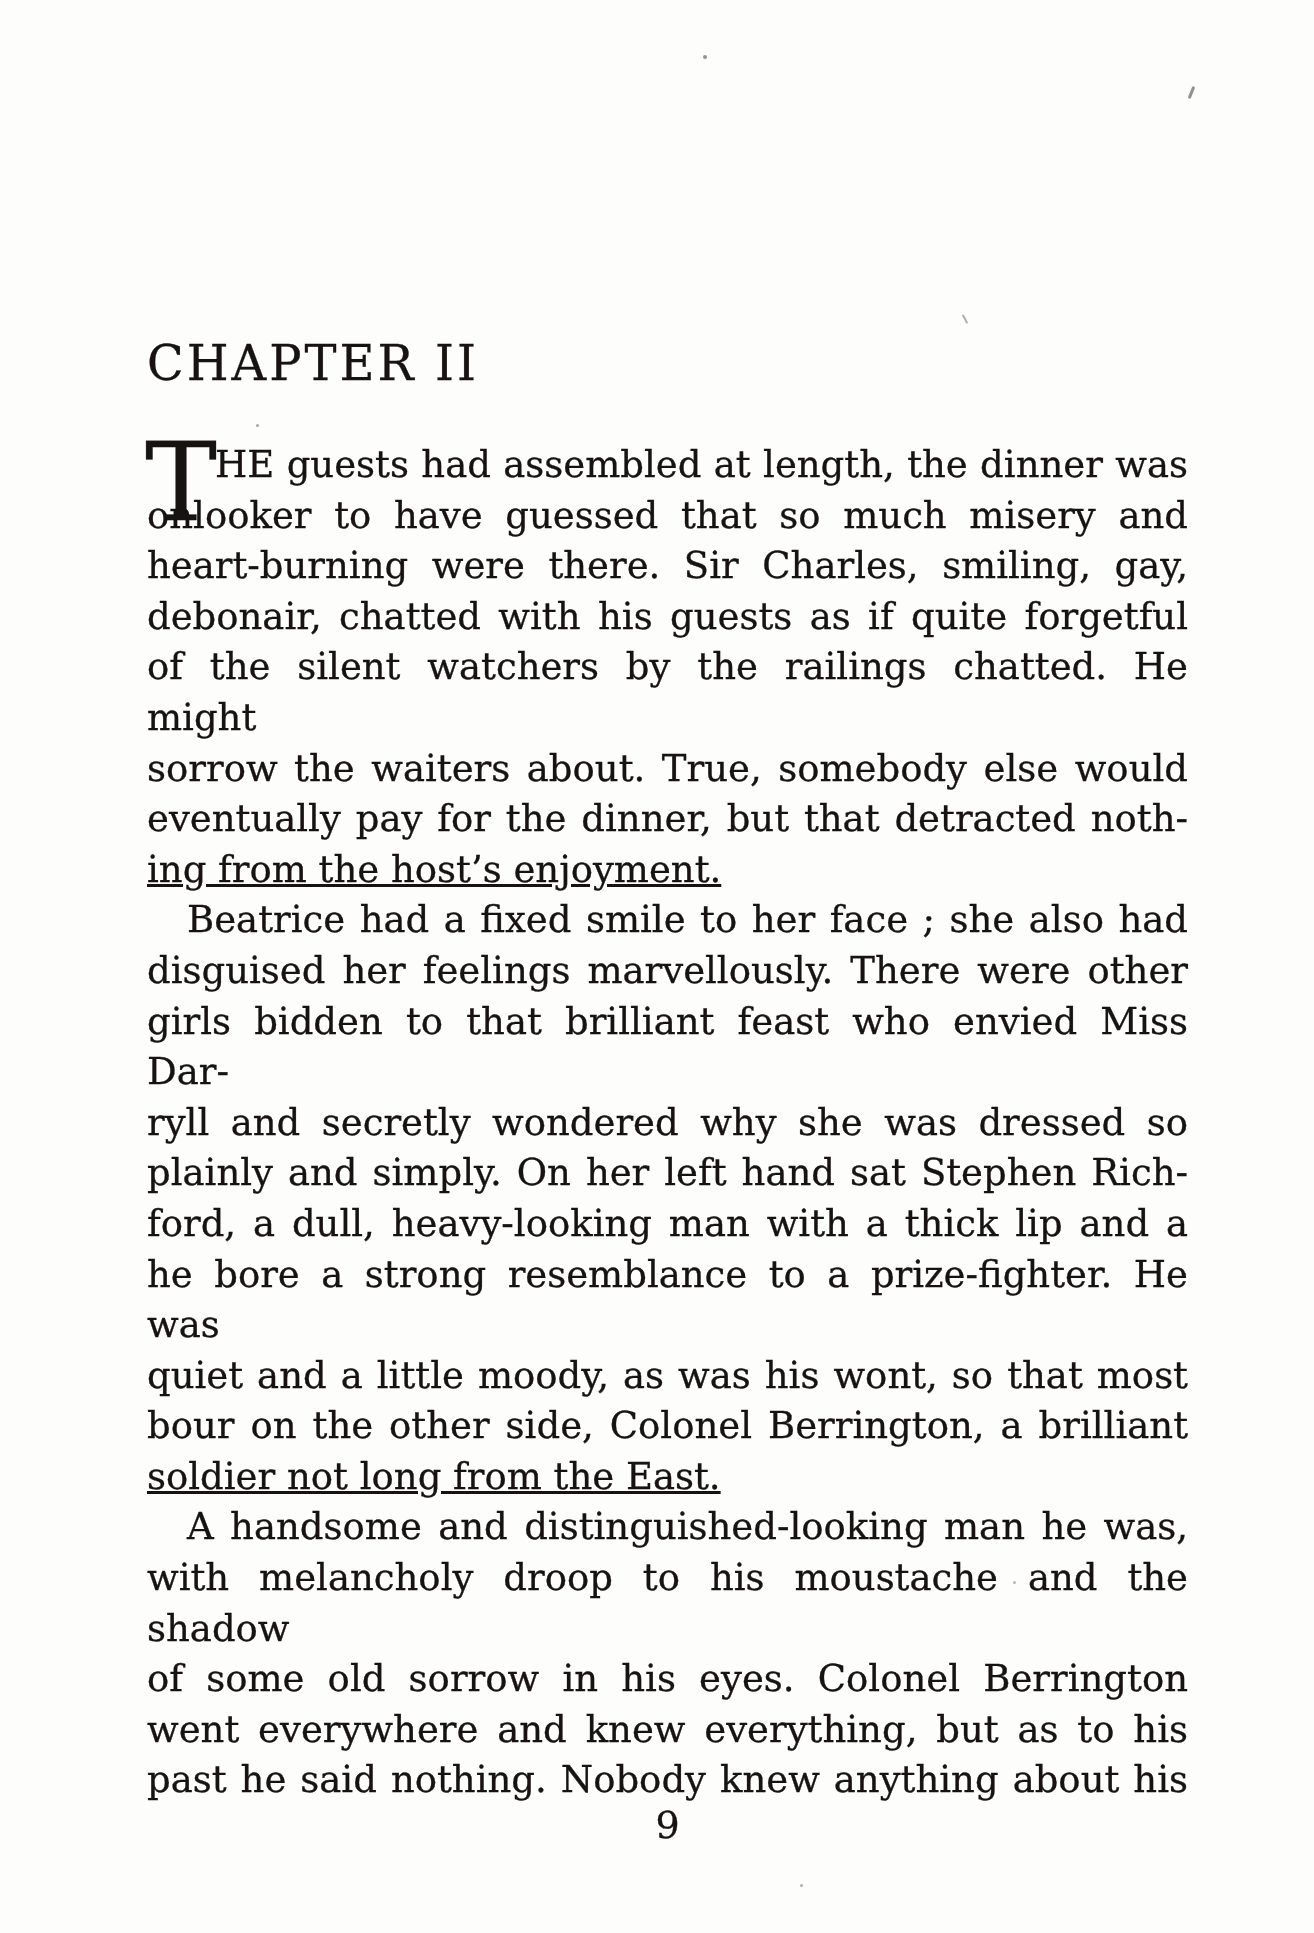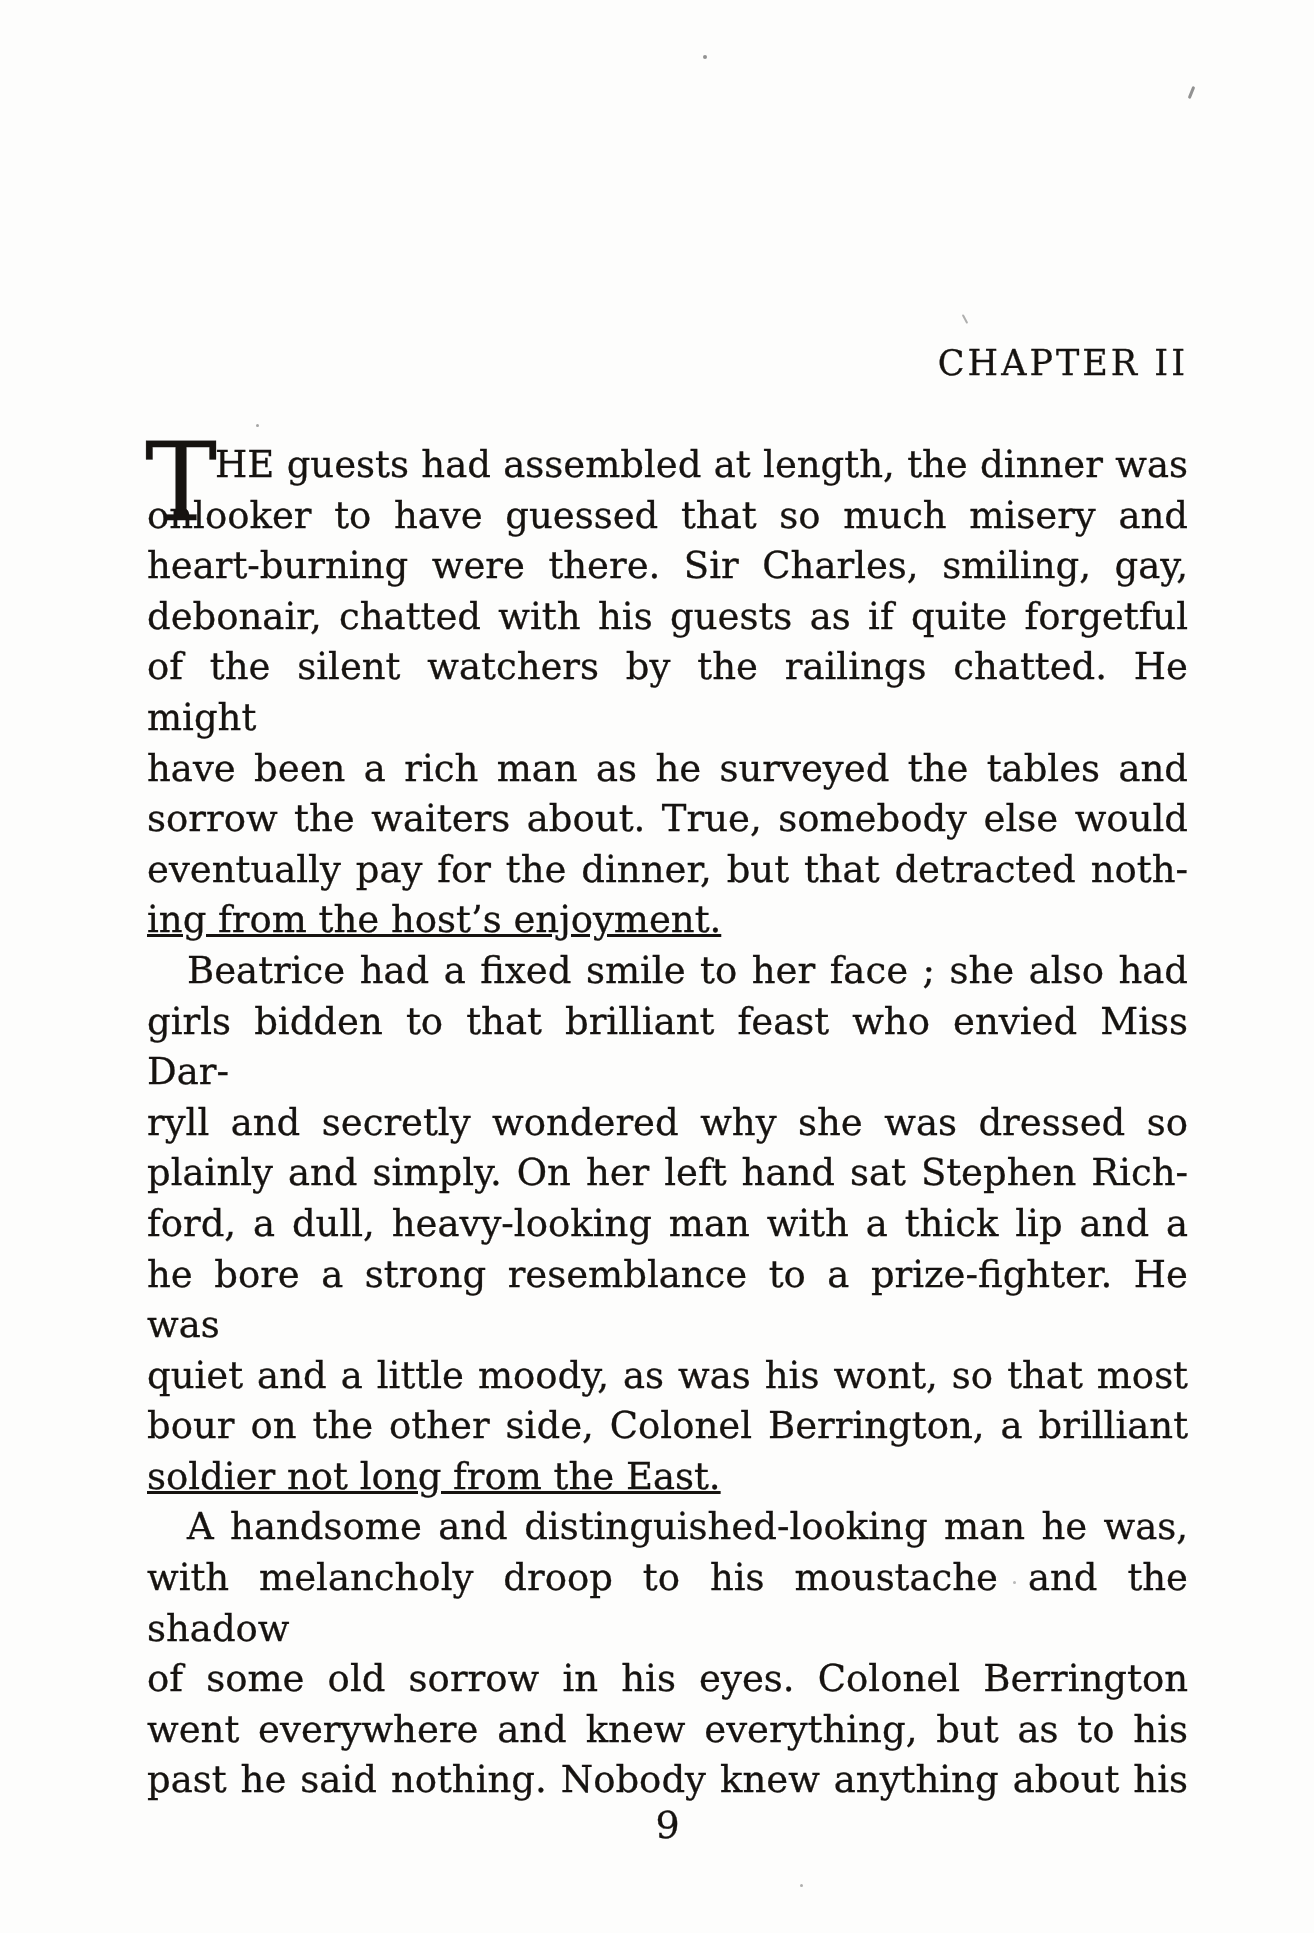--- a/index.html
+++ b/index.html
@@ -5,21 +5,21 @@
   html,body { margin:0; padding:0; }
   body {
     width:1314px; height:1933px; position:relative; overflow:hidden;
     background:#fdfdfc; color:#161310;
     font-family:"DejaVu Serif", serif;
     -webkit-text-stroke:0.3px #161310;
   }
   .page { position:absolute; inset:0; }
   .heading {
     position:absolute; left:147px; top:339px; width:1041px;
-    text-align:right; font-size:35px; line-height:48px; letter-spacing:3px;
+    text-align:left; font-size:48px; line-height:48px; letter-spacing:3px;
     font-weight:normal; white-space:nowrap;
   }
   .textblock { position:absolute; left:147px; top:440px; width:1041px; }
   .para { position:relative; }
   .line {
     font-size:37px; line-height:50.6px;
     text-align:justify; text-align-last:justify;
   }
   .l-first  { padding-left:68px; }
   .l-second { padding-left:118px; }
@@ -45,28 +45,28 @@
 
   <div class="textblock">
 
     <div class="para">
       <span class="dropcap">T</span>
       <div class="line l-first">HE guests had assembled at length, the dinner was</div>
       <div class="line">onlooker to have guessed that so much misery and</div>
       <div class="line">heart-burning were there.  Sir Charles, smiling, gay,</div>
       <div class="line">debonair, chatted with his guests as if quite forgetful</div>
       <div class="line">of the silent watchers by the railings chatted.  He might</div>
-      <div class="line">have been a rich man as he surveyed the tables and</div>
       <div class="line">sorrow the waiters about.  True, somebody else would</div>
       <div class="line">eventually pay for the dinner, but that detracted noth-</div>
       <div class="line para-end">ing from the host’s enjoyment.</div>
     </div>
 
     <div class="para">
       <div class="line indent">Beatrice had a fixed smile to her face ; she also had</div>
+      <div class="line">disguised her feelings marvellously.  There were other</div>
       <div class="line">girls bidden to that brilliant feast who envied Miss Dar-</div>
       <div class="line">ryll and secretly wondered why she was dressed so</div>
       <div class="line">plainly and simply.  On her left hand sat Stephen Rich-</div>
       <div class="line">ford, a dull, heavy-looking man with a thick lip and a</div>
       <div class="line">he bore a strong resemblance to a prize-fighter.  He was</div>
       <div class="line">quiet and a little moody, as was his wont, so that most</div>
       <div class="line">bour on the other side, Colonel Berrington, a brilliant</div>
       <div class="line para-end">soldier not long from the East.</div>
     </div>
 

